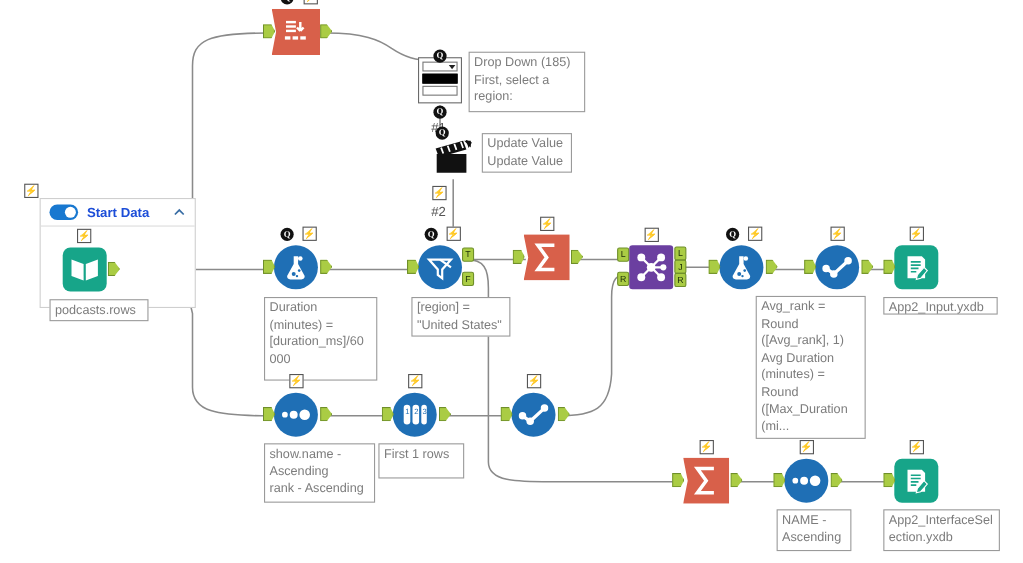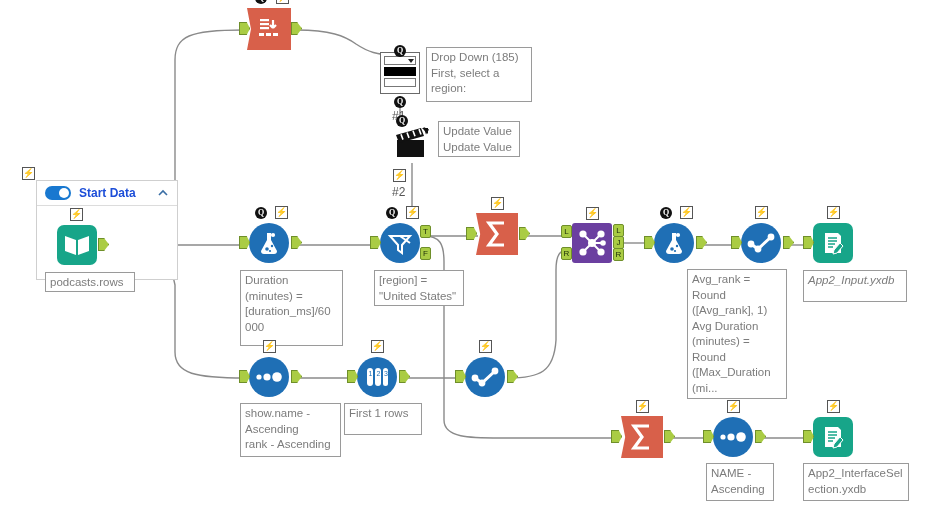--- a/index.html
+++ b/index.html
@@ -459,21 +459,21 @@
         <path d="M5,3 L18,3 L21,6 L21,23 L5,23 Z" fill="#fff"></path>
         <g stroke="#17a589" stroke-width="1.5">
           <path d="M8,8 L17,8 M8,11 L17,11 M8,14 L15,14 M8,17 L13,17"></path>
         </g>
         <path d="M14,20 L20,13 L23,16 L17,23 L13,24 Z" fill="#17a589" stroke="#fff" stroke-width="1"></path>
       </svg>
     </div>
     <div class="port in" style="left:-30px; top:-7px;"></div>
     <div class="badge-bolt" style="left:-6px; top:-37px;">⚡</div>
   </div>
-  <div class="annot" style="left:803px; top:270px; width:104px; height:32px;font-style:italic;">App2_Input.yxdb</div>
+  <div class="annot" style="left:803px; top:270px; width:104px; height:16px;">App2_Input.yxdb</div>
 
   <div class="node" style="left:269px; top:377px;">
     <div class="body-circle">
       <svg width="30" height="16" viewBox="0 0 30 16">
         <circle cx="5" cy="8" r="2.6" fill="#fff"></circle>
         <circle cx="13" cy="8" r="3.6" fill="#fff"></circle>
         <circle cx="23" cy="8" r="4.8" fill="#fff"></circle>
       </svg>
     </div>
     <div class="port in" style="left:-30px; top:-7px;"></div>

